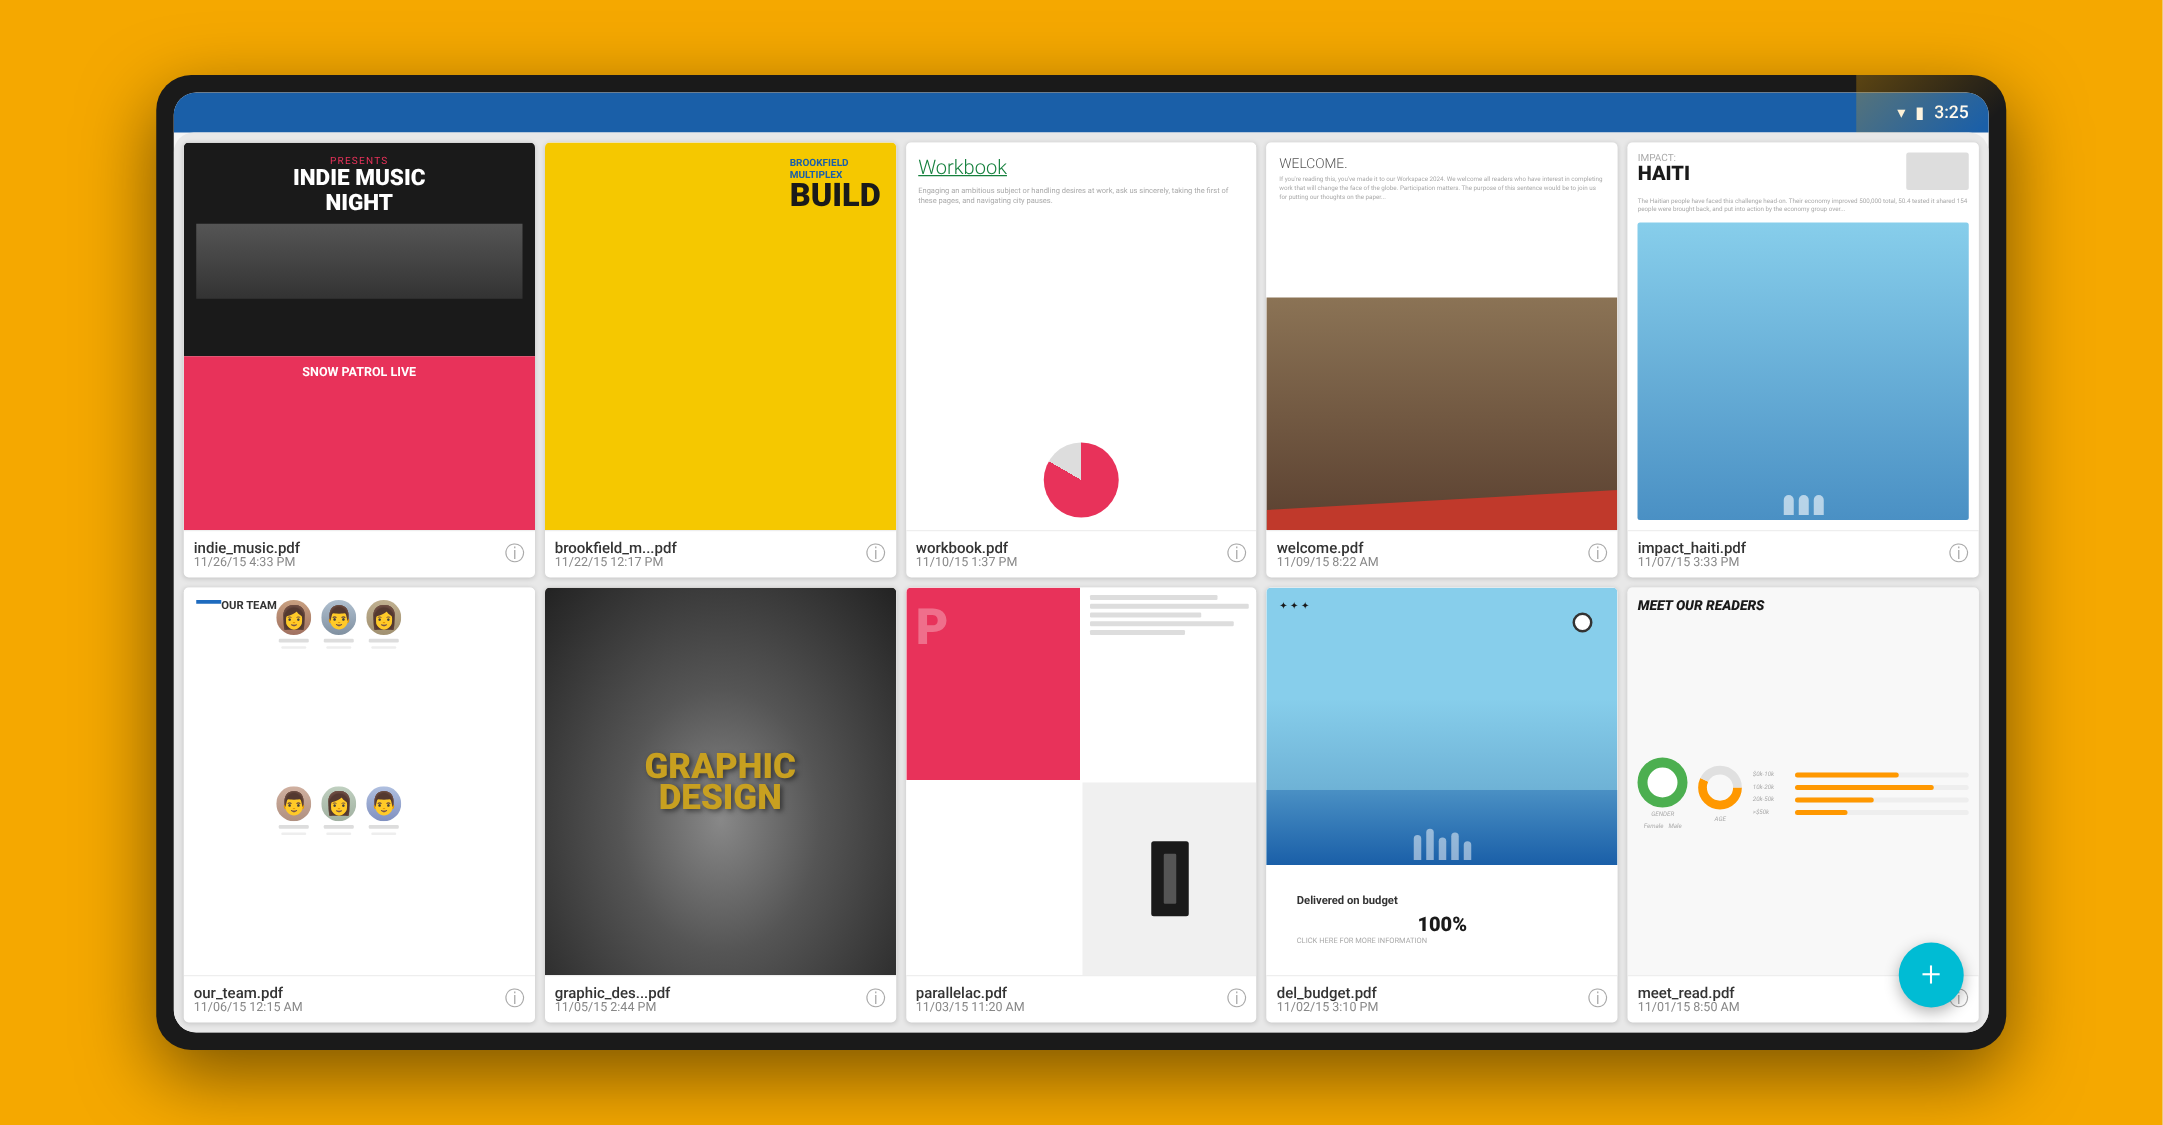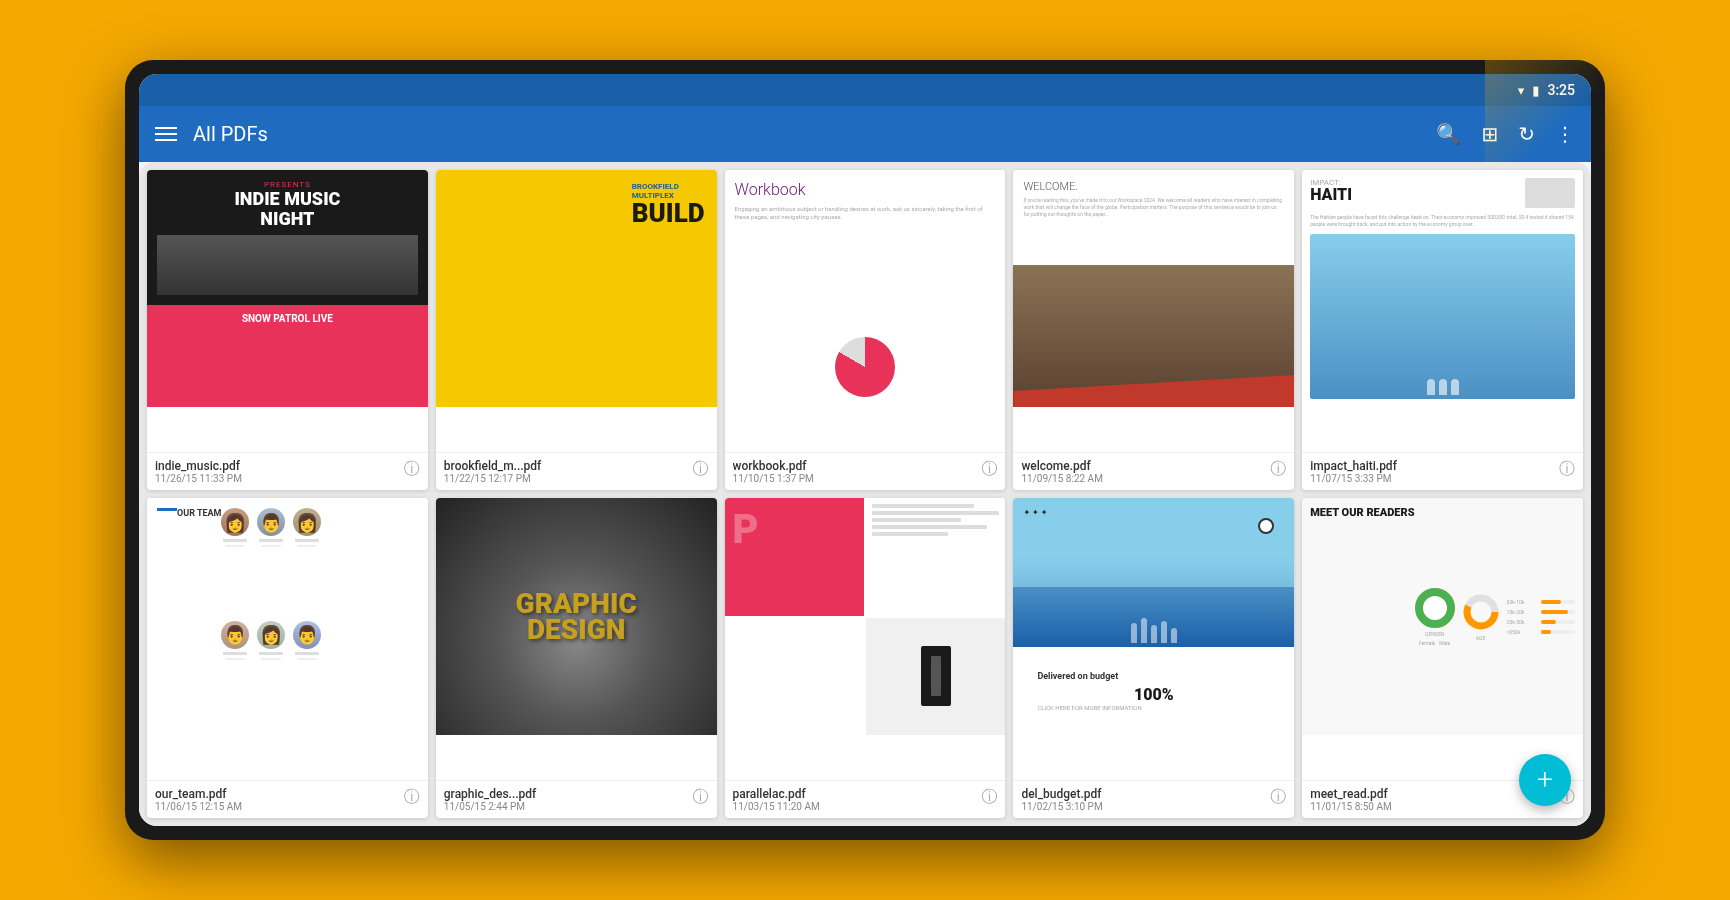--- a/index.html
+++ b/index.html
@@ -137,23 +137,23 @@
     .pdf-thumbnail {
       flex: 1;
       overflow: hidden;
       position: relative;
       background: #fff;
     }
 
     .pdf-info {
       padding: 6px 8px;
       display: flex;
+      align-items: center;
       justify-content: space-between;
       border-top: 1px solid #eee;
-      margin-top: 45px;
     }
 
     .pdf-text {
       flex: 1;
     }
 
     .pdf-name {
       font-size: 12px;
       font-weight: 500;
       color: #333;
@@ -266,22 +266,23 @@
     .thumb-workbook {
       background: white;
       height: 100%;
       display: flex;
       flex-direction: column;
       padding: 10px;
     }
     .workbook-title {
       font-size: 16px;
       font-weight: 300;
-      color: #701a75;
+      color: #15803d;
       margin-bottom: 6px;
+      text-decoration: underline;
     }
     .workbook-text {
       font-size: 6px;
       color: #aaa;
       line-height: 1.4;
       margin-bottom: 8px;
     }
     .workbook-circle {
       width: 60px;
       height: 60px;
@@ -570,22 +571,23 @@
       color: #1a1a1a;
       text-align: center;
       margin-top: 4px;
     }
 
     
     .thumb-meetread {
       background: #f8f8f8;
       height: 100%;
       display: flex;
-      flex-direction: row;
+      flex-direction: column;
       padding: 8px;
+      font-style: italic;
     }
     .meetread-title {
       font-size: 11px;
       font-weight: 900;
       color: #1a1a1a;
       text-transform: uppercase;
       line-height: 1.2;
       margin-bottom: 6px;
     }
     .meetread-charts {
@@ -682,52 +684,38 @@
 
 <div class="tablet-outer">
   <div class="tablet-screen">
 
     <div class="status-bar">
       <span class="status-icon">▾</span>
       <span class="status-icon">▮</span>
       <span class="status-time">3:25</span>
     </div>
 
-    <div class="toolbar">
-      <div class="toolbar-menu-icon">
-        <span></span>
-          <span></span>
-          <span></span>
-      </div>
-      <span class="toolbar-title">All PDFs</span>
-      <div class="toolbar-actions">
-        <span class="toolbar-action-icon">🔍</span>
-        <span class="toolbar-action-icon">⊞</span>
-        <span class="toolbar-action-icon">↻</span>
-        <span class="toolbar-action-icon">⋮</span>
-      </div>
-    </div>
 
     <div class="pdf-grid grid-content">
 
       <div class="pdf-card">
         <div class="pdf-thumbnail thumb-indie">
           <div class="thumb-indie-top">
             <div class="indie-subtitle">PRESENTS</div>
             <div class="indie-title">INDIE MUSIC<br>NIGHT</div>
             <div class="indie-img-placeholder"></div>
           </div>
           <div class="thumb-indie-bottom">
             <div class="indie-bottom-text">SNOW PATROL LIVE</div>
           </div>
         </div>
         <div class="pdf-info">
           <div class="pdf-text">
             <div class="pdf-name">indie_music.pdf</div>
-            <div class="pdf-date">11/26/15 11:33 PM</div>
+            <div class="pdf-date">11/26/15 4:33 PM</div>
           </div>
           <span class="pdf-info-icon">ⓘ</span>
         </div>
       </div>
 
       <div class="pdf-card">
         <div class="pdf-thumbnail thumb-brookfield">
           <div class="brookfield-top">
             <div class="brookfield-logo">BROOKFIELD<br>MULTIPLEX</div>
             <div class="brookfield-title">BUILD</div>

